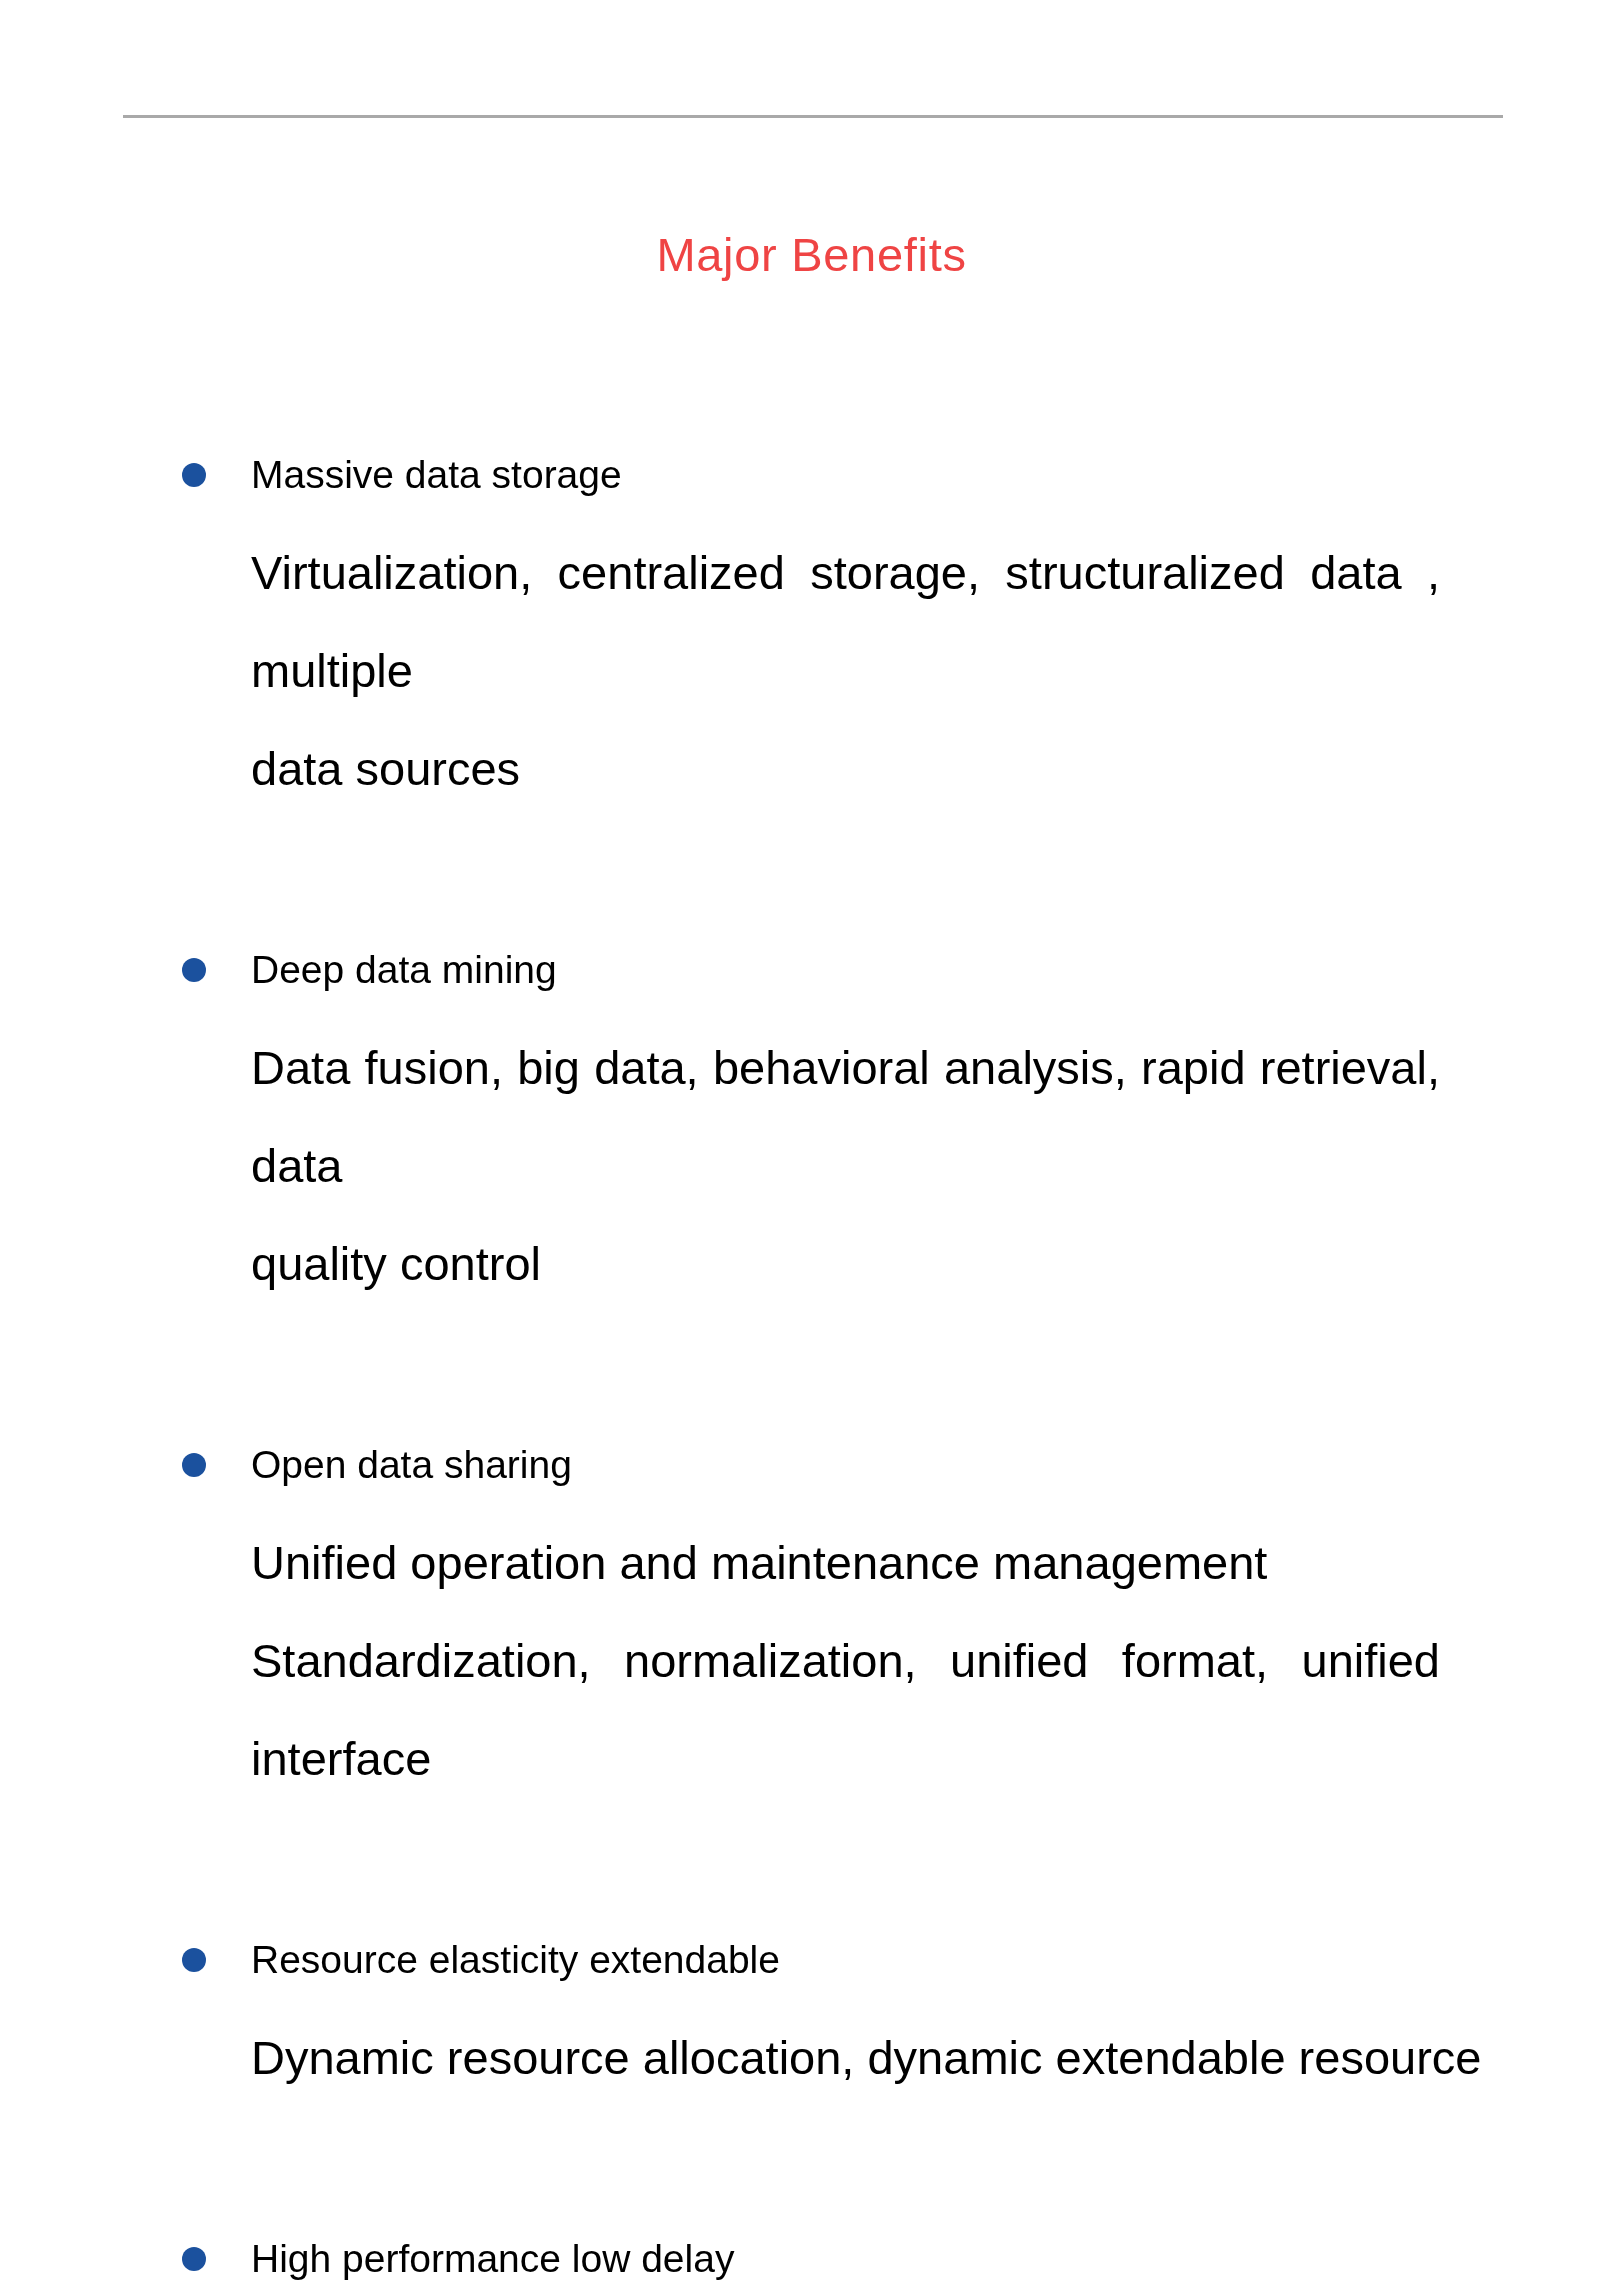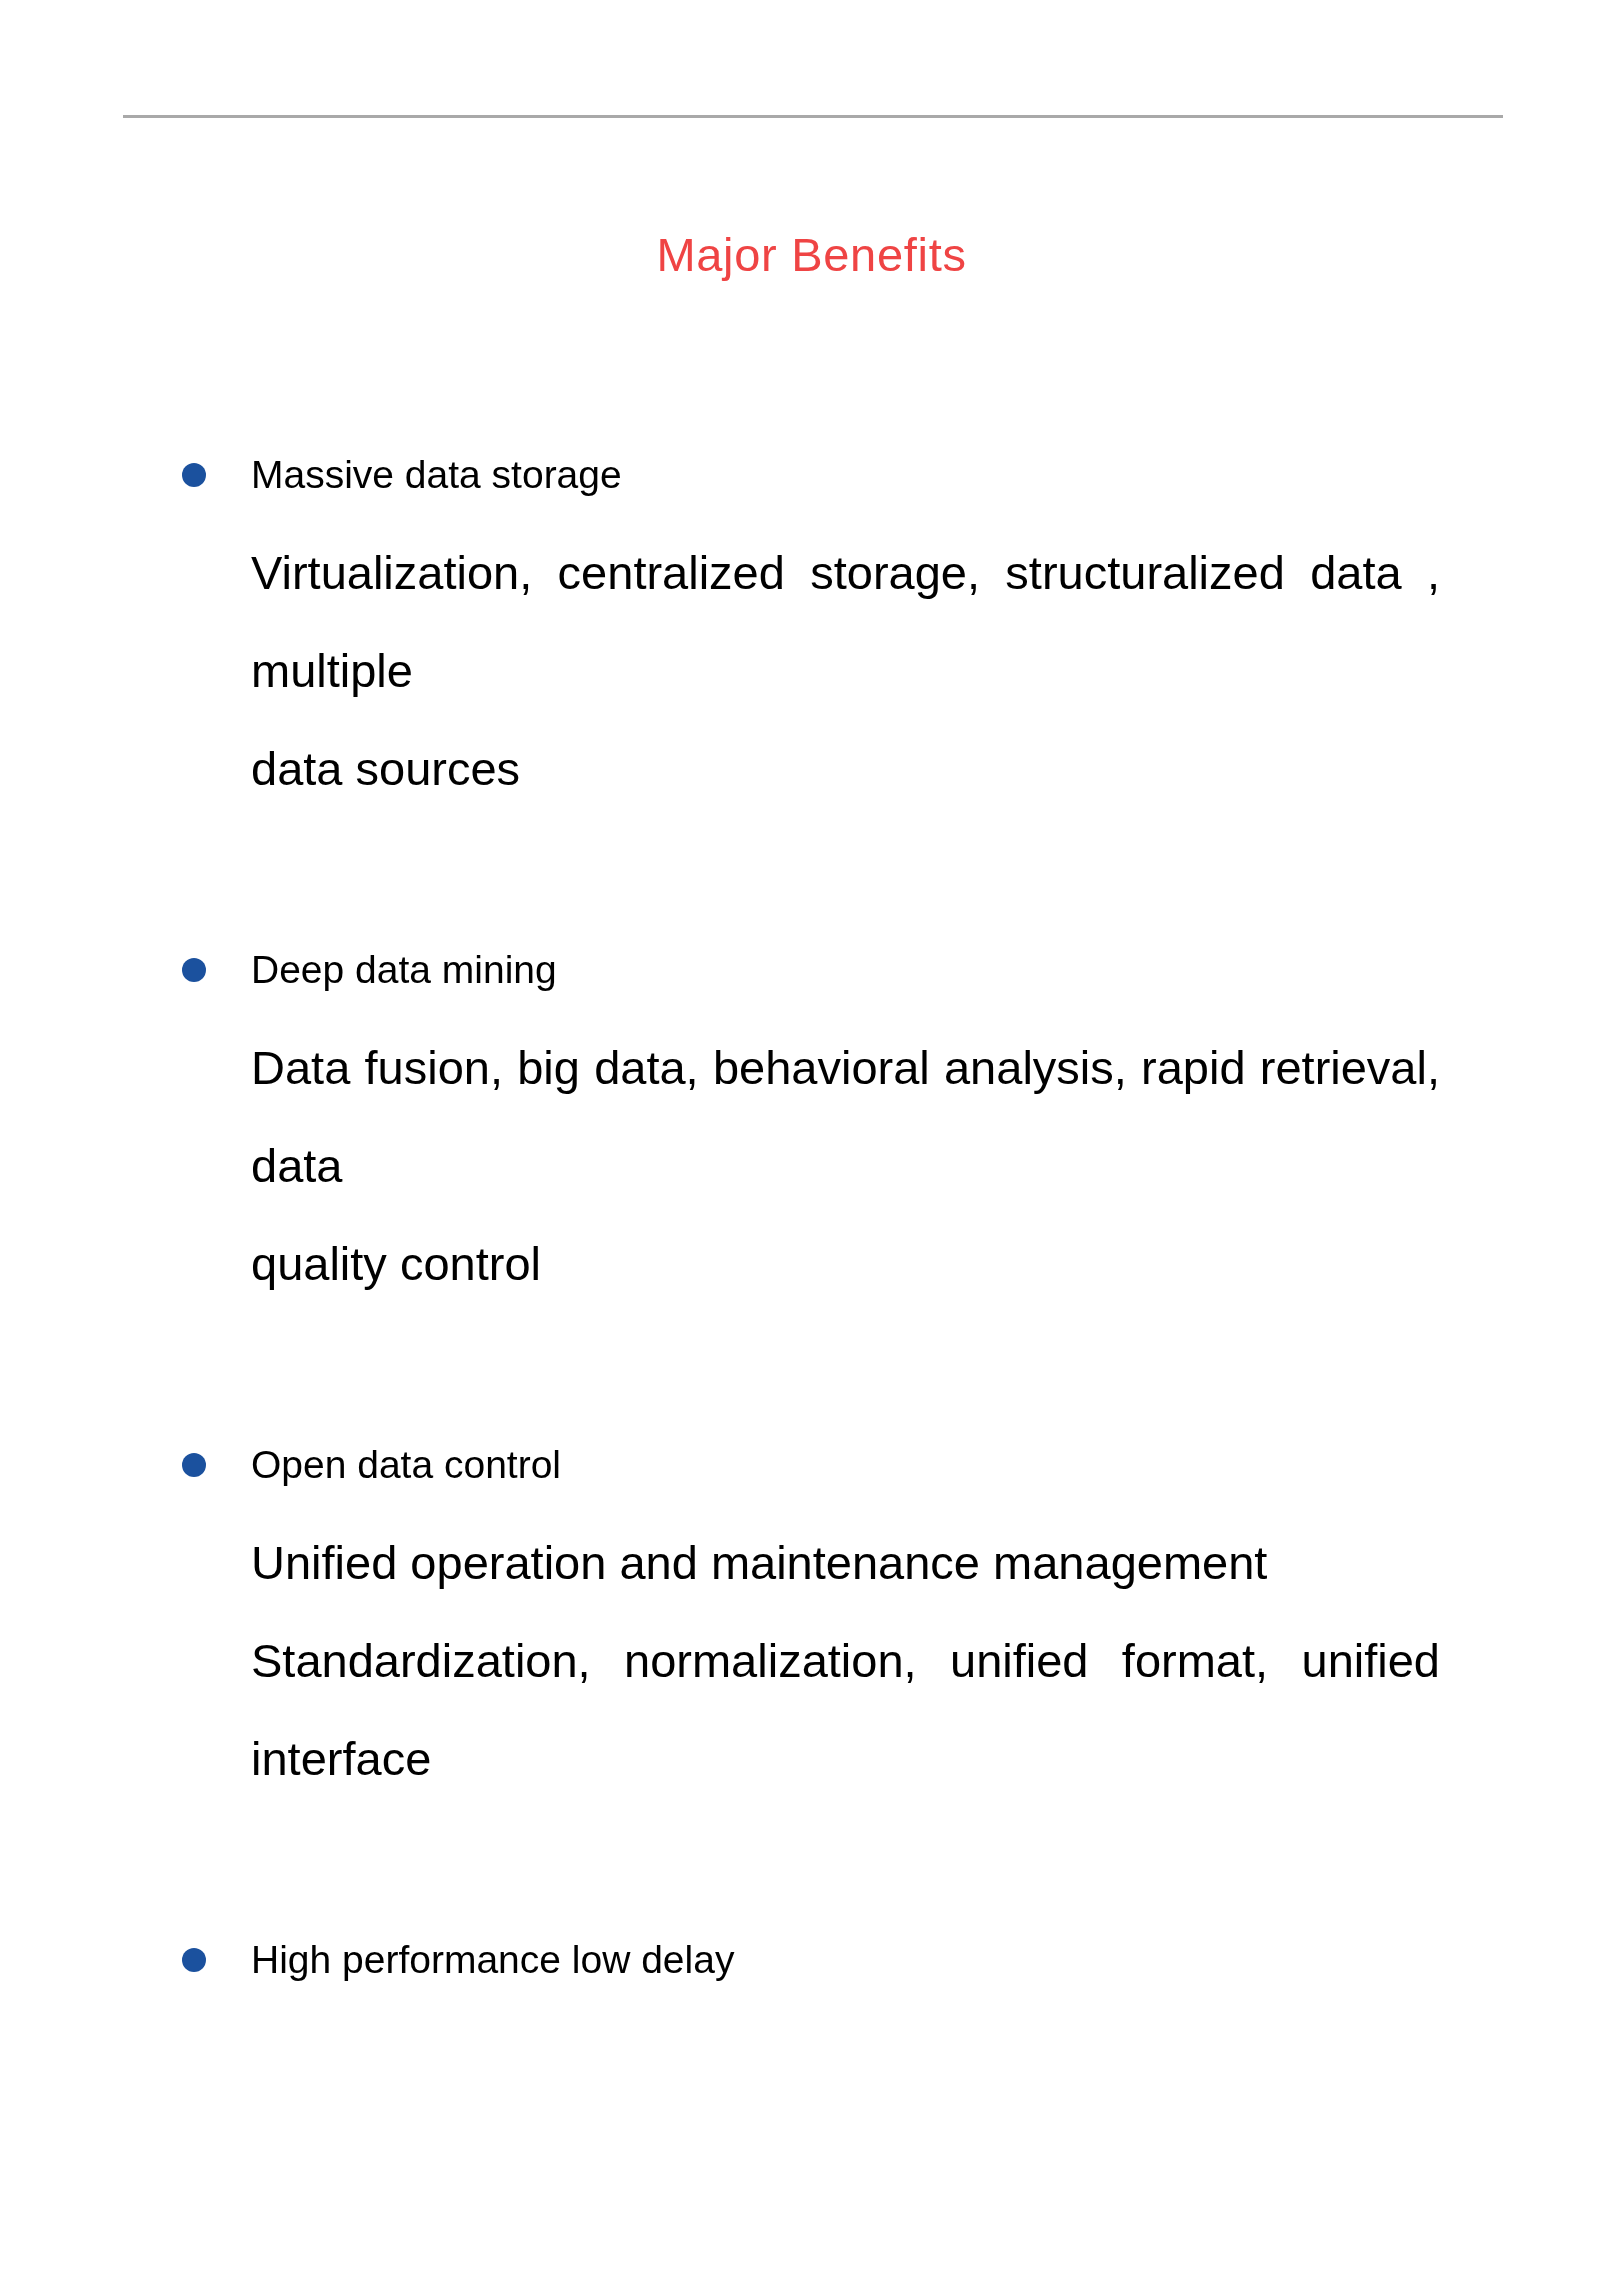--- a/index.html
+++ b/index.html
@@ -94,26 +94,33 @@
         <span class="bullet-dot"></span>
         <span>Deep data mining</span>
       </div>
       <div class="line justify">Data fusion, big data, behavioral analysis, rapid retrieval, data</div>
       <div class="line">quality control</div>
     </div>
 
     <div class="group">
       <div class="heading-line">
         <span class="bullet-dot"></span>
-        <span>Open data control</span>
+        <span>Open data sharing</span>
       </div>
       <div class="line">Unified operation and maintenance management</div>
       <div class="line justify">Standardization, normalization, unified format, unified interface</div>
     </div>
 
+    <div class="group">
+      <div class="heading-line">
+        <span class="bullet-dot"></span>
+        <span>Resource elasticity extendable</span>
+      </div>
+      <div class="line">Dynamic resource allocation, dynamic extendable resource</div>
+    </div>
 
     <div class="group">
       <div class="heading-line">
         <span class="bullet-dot"></span>
         <span>High performance low delay</span>
       </div>
     </div>
 
   </div>
 </div>

